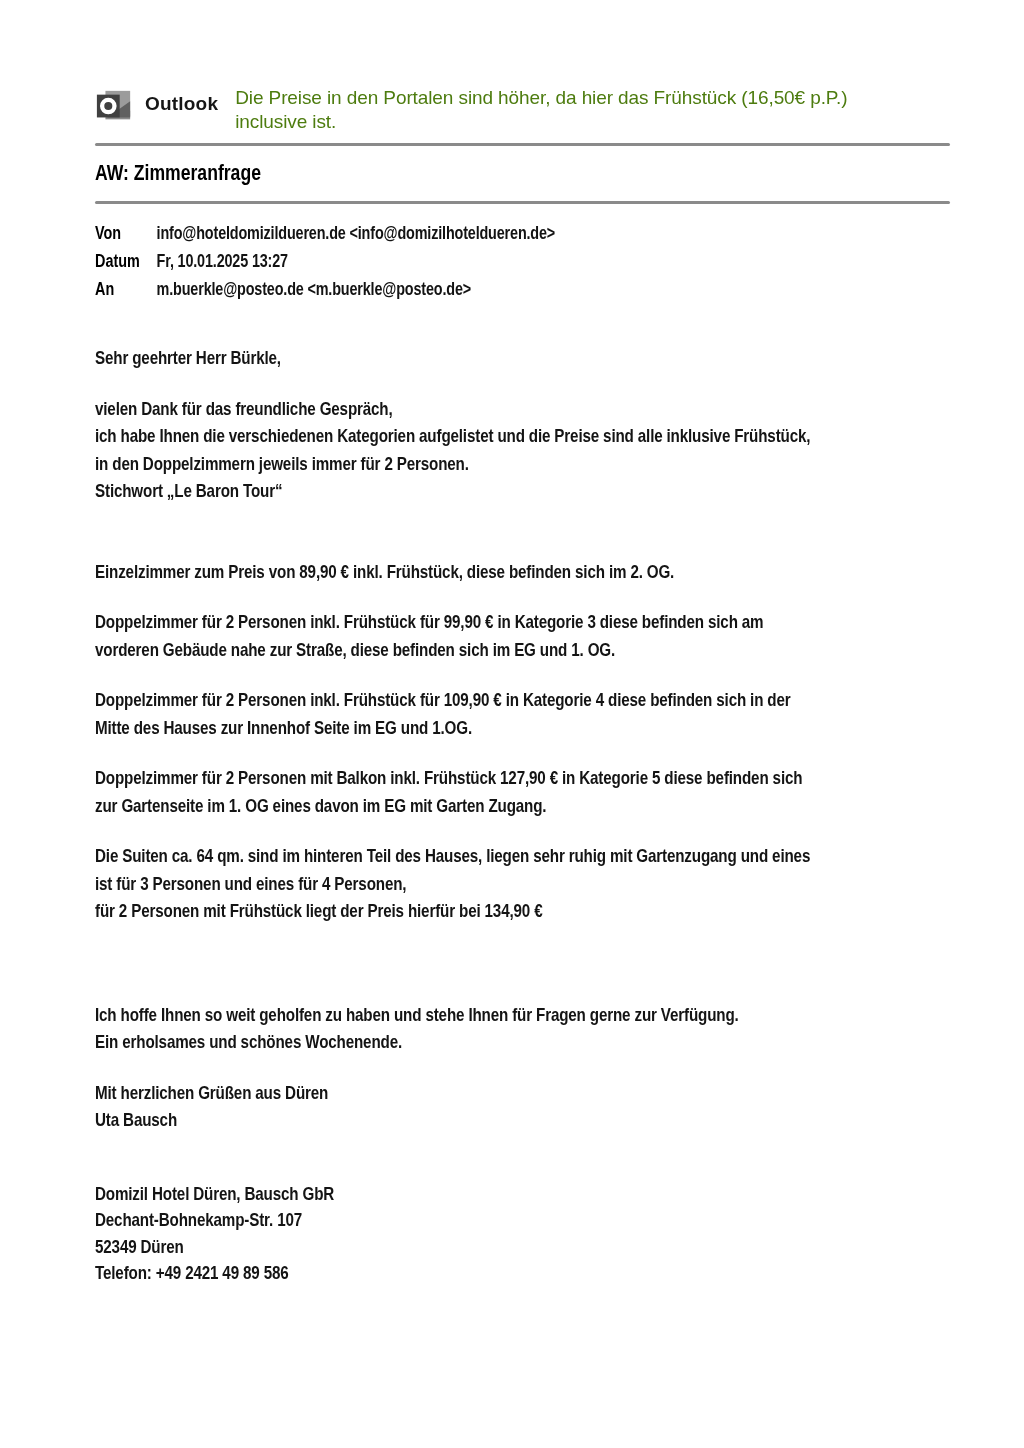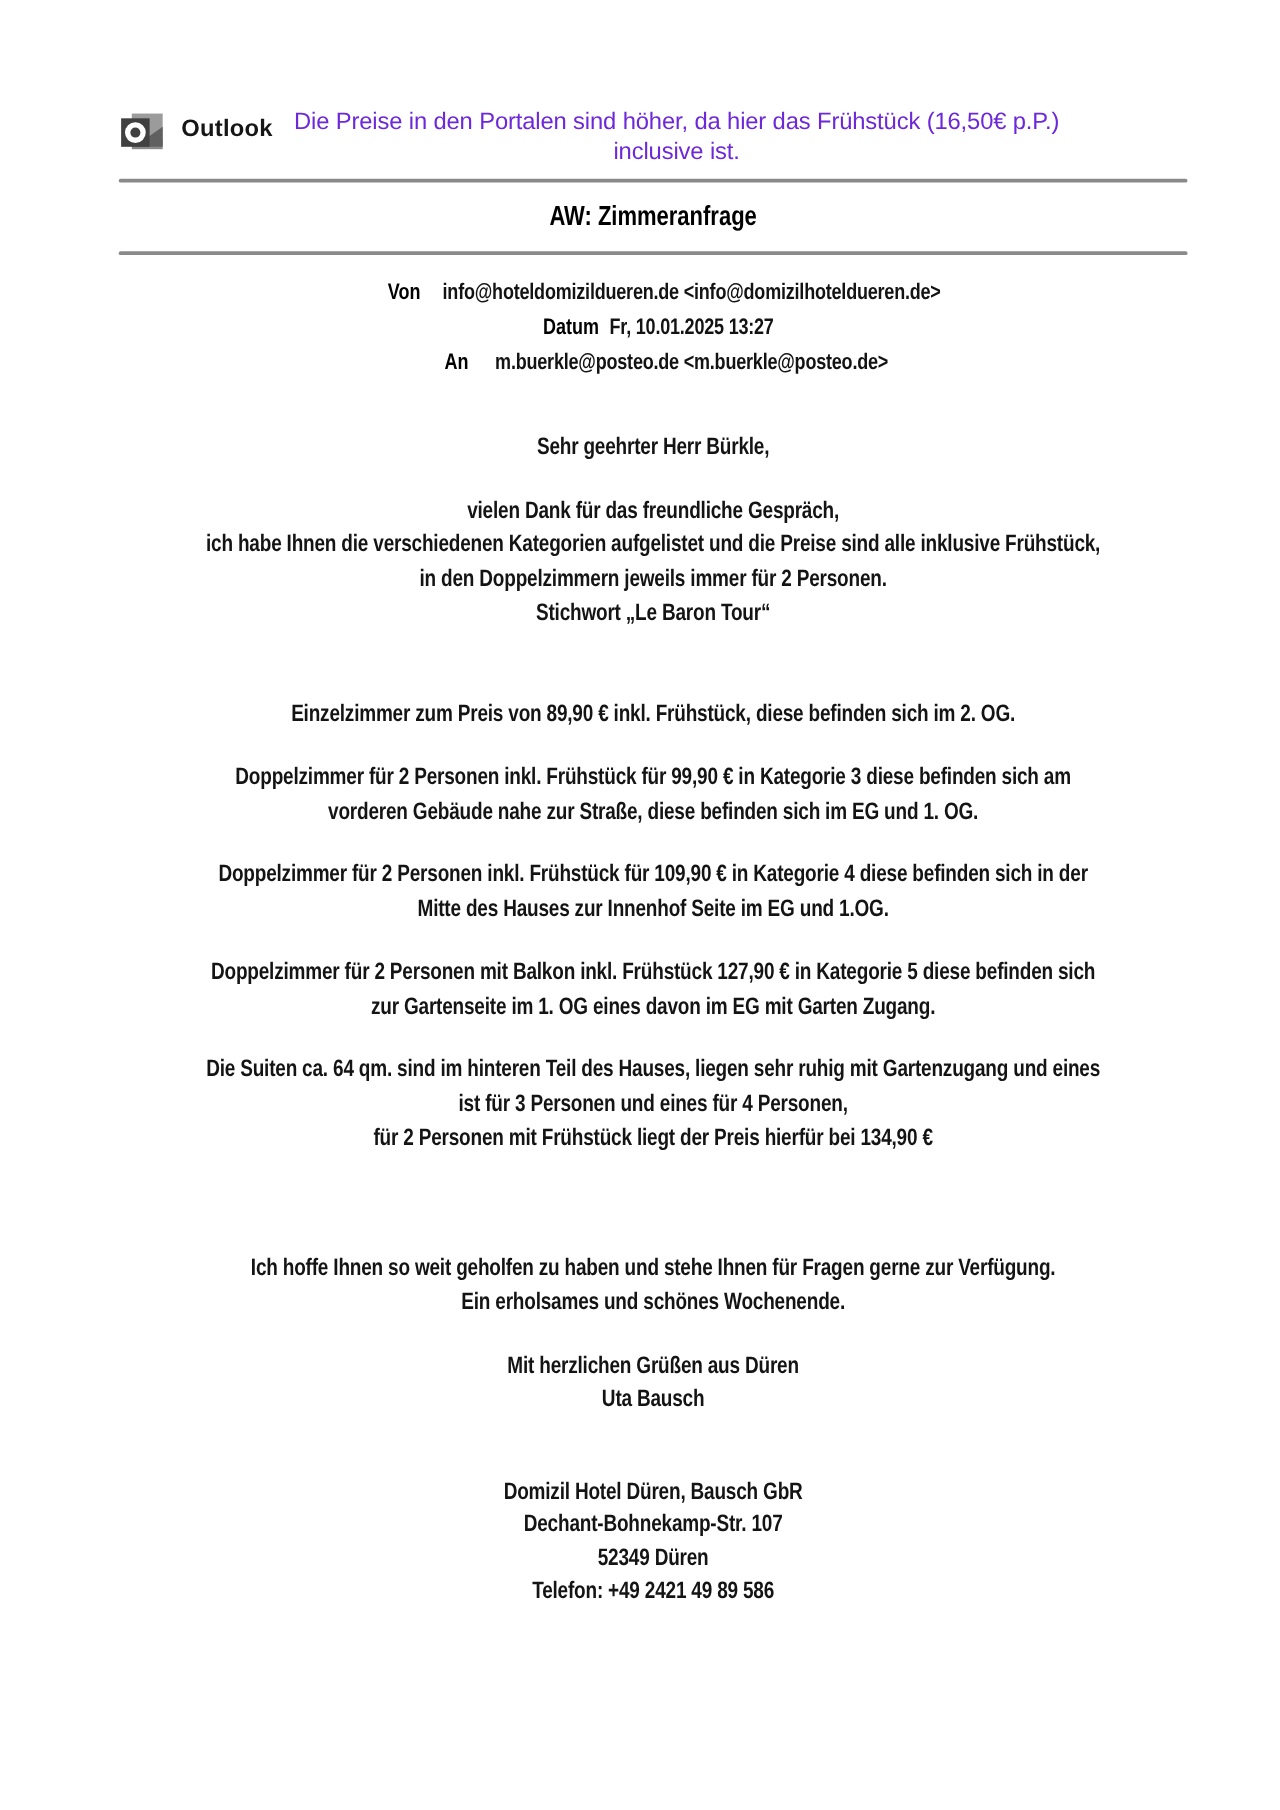--- a/index.html
+++ b/index.html
@@ -6,21 +6,21 @@
   html, body { margin: 0; padding: 0; background: #ffffff; }
   .page {
     position: relative;
     width: 1024px;
     height: 1448px;
     background: #ffffff;
     font-family: "Liberation Sans", "DejaVu Sans", sans-serif;
     color: #141414;
     overflow: hidden;
   }
-  .inner { padding: 84px 74px 0 95px; text-align: center; }
+  .inner { padding: 84px 74px 0 95px; }
 
   
   .top-row { display: flex; align-items: flex-start; }
   .logo-icon { width: 38px; height: 38px; margin-top: 4px; flex: 0 0 auto; }
   .app-name {
     font-size: 19px; font-weight: 700; color: #161616;
     margin-left: 12px; margin-top: 9px; letter-spacing: 0.2px; flex: 0 0 auto;
   }
   .price-note {
     margin-left: 17px; margin-top: 2px;
@@ -62,21 +62,21 @@
 
     <div class="top-row">
       <svg class="logo-icon" viewBox="0 0 40 40" aria-hidden="true">
         <rect x="11" y="3" width="26" height="27" fill="#9b9b9b"></rect>
         <rect x="11" y="24" width="26" height="9" fill="#8a8a8a"></rect>
         <polygon points="13,31 37,14 37,31" fill="#606060"></polygon>
         <rect x="2" y="7" width="24" height="24" fill="#404040"></rect>
         <circle cx="14" cy="19" r="6.5" fill="none" stroke="#ffffff" stroke-width="4.5"></circle>
       </svg>
       <div class="app-name">Outlook</div>
-      <div class="price-note" style="color:#6d28d9">Die Preise in den Portalen sind höher, da hier das Frühstück (16,50€ p.P.)<br>inclusive ist.</div>
+      <div class="price-note" style="color:#4d7c0f">Die Preise in den Portalen sind höher, da hier das Frühstück (16,50€ p.P.)<br>inclusive ist.</div>
     </div>
 
     <div class="rule rule-1"></div>
 
     <h1 class="subject cx">AW: Zimmeranfrage</h1>
 
     <div class="rule rule-2"></div>
 
     <div class="headers cx">
       <div class="hrow">

